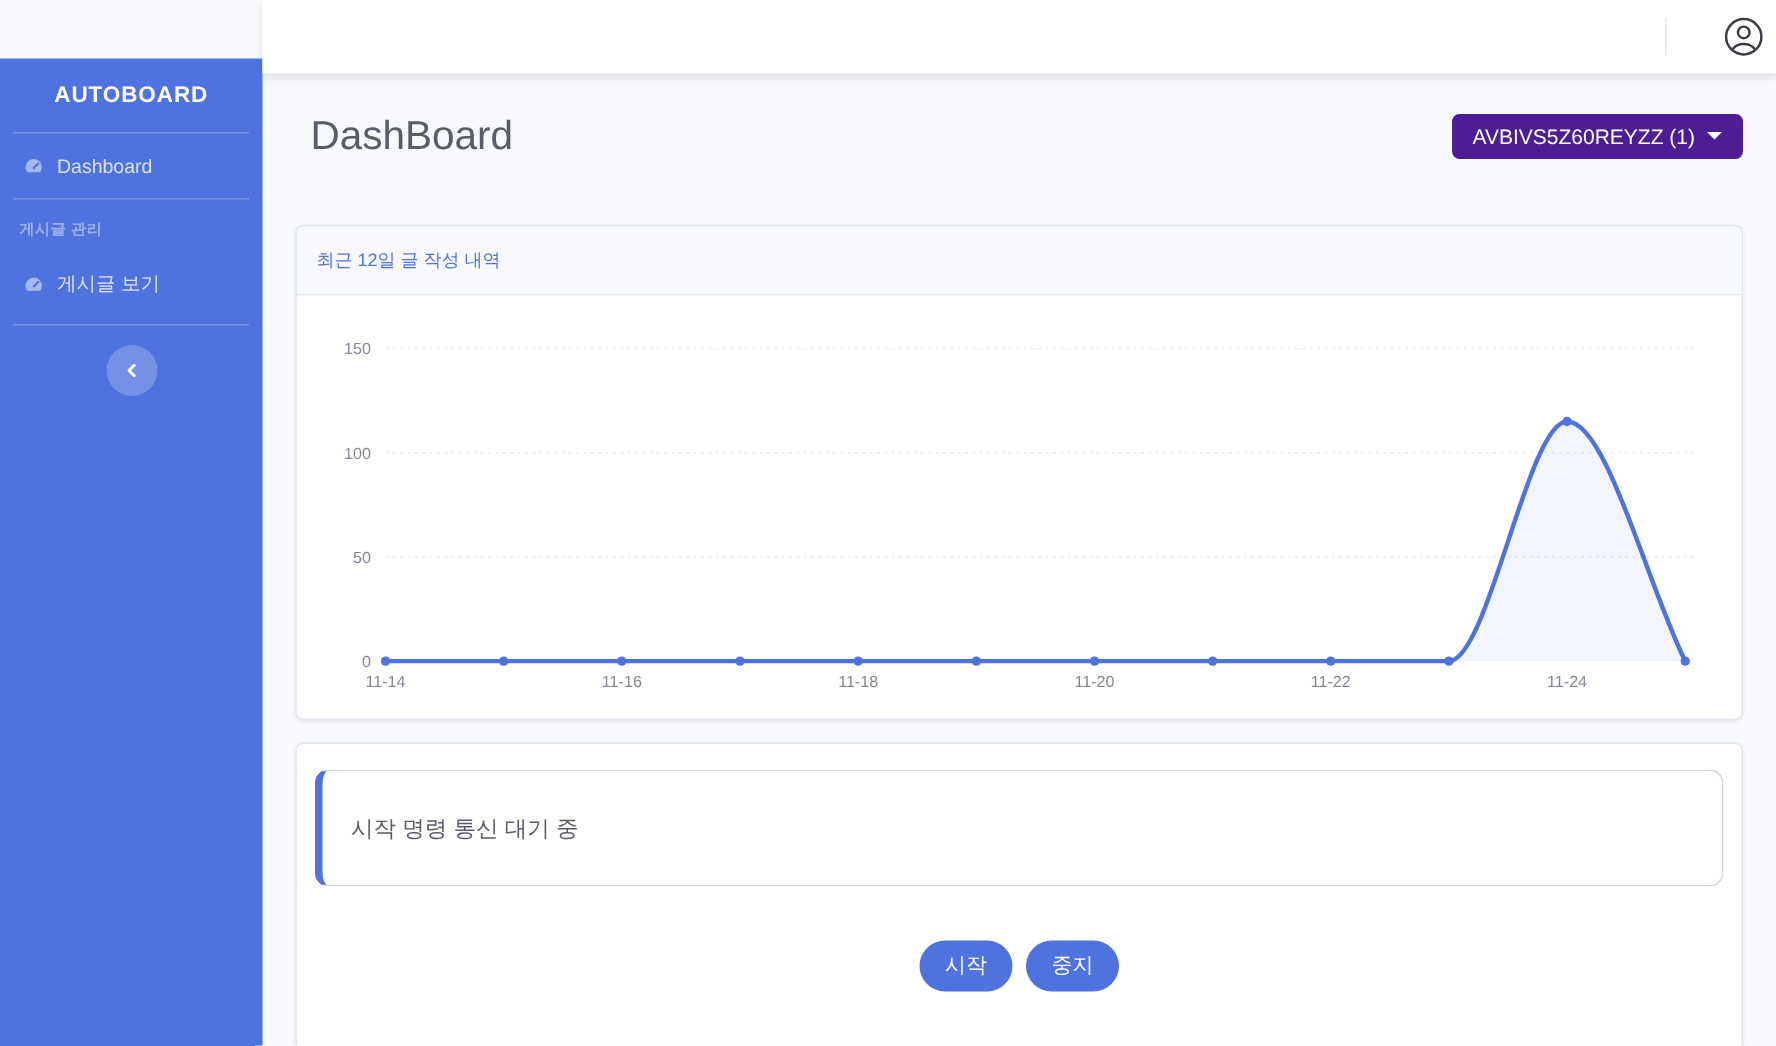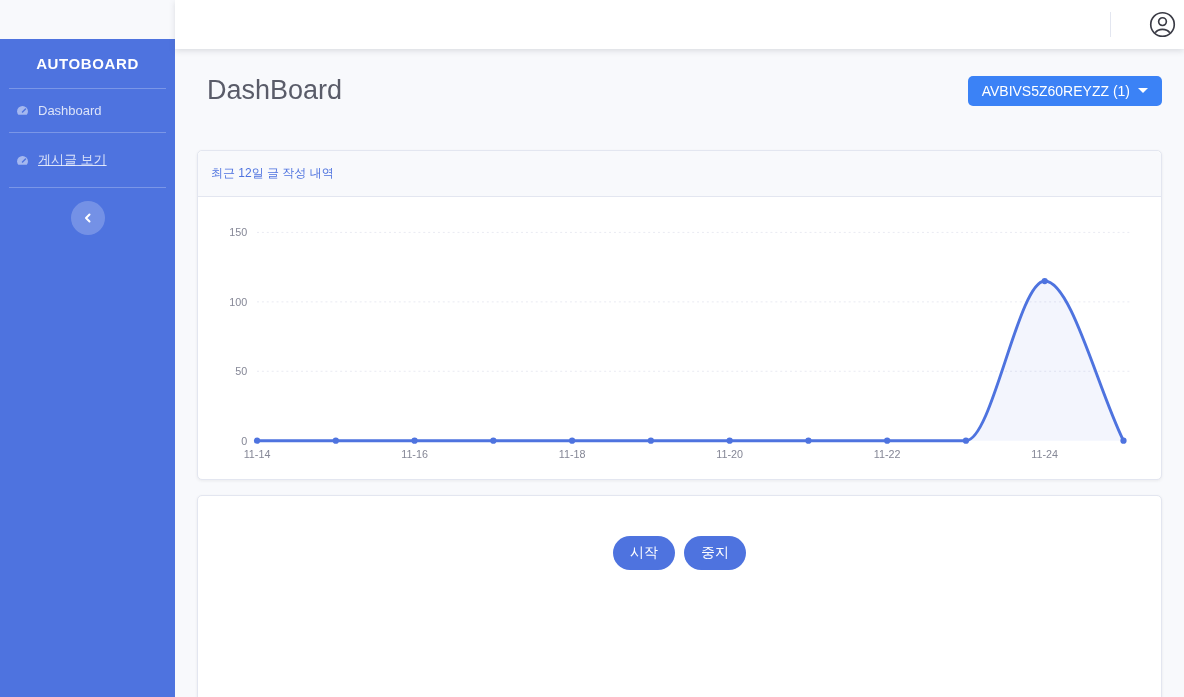--- a/index.html
+++ b/index.html
@@ -28,41 +28,41 @@
   .main { flex:1; display:flex; flex-direction:column; height:697px; }
   .topbar { height:49px; background:#fff; box-shadow:0 2px 6px rgba(90,92,105,.18);
             display:flex; align-items:center; justify-content:flex-end; padding-right:8px; position:relative; z-index:2; }
   .topbar-divider { width:1px; height:25px; background:#e3e6f0; margin-right:38px; }
   .user-btn { background:none; border:none; cursor:pointer; display:flex; align-items:center; padding:0; }
 
   .content { flex:1; padding:0 22px; overflow:hidden; }
 
   .page-heading { margin-top:26px; display:flex; align-items:center; justify-content:space-between; }
   .page-title { font-size:27px; font-weight:400; color:#5a5c69; padding-left:10px; }
-  .board-select-btn { background:#3b82f6; color:#fff; border:none; border-radius:5px;
+  .board-select-btn { background:#4c1d95; color:#fff; border:none; border-radius:5px;
                       font-size:14px; padding:7px 14px; cursor:pointer;
                       display:inline-flex; align-items:center; gap:8px; }
   .caret-down { width:0; height:0; border-left:5px solid transparent; border-right:5px solid transparent;
                 border-top:5px solid #fff; display:inline-block; }
 
   .card { background:#fff; border:1px solid #e3e6f0; border-radius:5px;
           box-shadow:0 1px 3px rgba(58,59,69,.08); }
   .card-header { background:#f8f9fc; border-bottom:1px solid #e3e6f0; padding:14px 13px;
                  border-radius:5px 5px 0 0; font-size:12px; font-weight:normal; color:#4e73df; }
   .chart-card { margin-top:44px; }
   .chart-body { padding:17px 16px 13px; }
   .chart-body svg { display:block; width:100%; }
   svg text { font-family:"Liberation Sans","DejaVu Sans",sans-serif; }
 
   .task-card { margin-top:15px; height:260px; }
   .task-body { padding:17px 12px; }
   .status-box { border:1px solid #d1d3e2; border-left:5px solid #4e73df; border-radius:9px;
                 height:78px; display:flex; align-items:center; padding-left:19px;
                 font-size:15px; color:#5a5c69; }
-  .task-buttons { margin-top:23px; display:flex; justify-content:center; gap:9px; }
+  .task-buttons { margin-top:36px; display:flex; justify-content:center; gap:9px; }
   .pill-btn { background:#4e73df; color:#fff; border:none; border-radius:17px;
               font-size:14px; padding:8px 17px; cursor:pointer; white-space:nowrap; }
 </style>
 </head>
 <body>
 
 <div class="app">
 
   <aside class="sidebar">
     <div class="brand">AUTOBOARD</div>
@@ -70,23 +70,24 @@
 
     <div class="nav-item">
       <svg width="15" height="15" viewBox="0 0 16 16">
         <path d="M8 3.2 A5.8 5.8 0 0 0 2.2 9 c0 1.4 .5 2.6 1.3 3.6 h9 c.8-1 1.3-2.2 1.3-3.6 A5.8 5.8 0 0 0 8 3.2 Z" fill="rgba(255,255,255,.9)"></path>
         <line x1="8" y1="9.6" x2="11.2" y2="6.4" stroke="#4e73df" stroke-width="1.6" stroke-linecap="round"></line>
       </svg>
       <span>Dashboard</span>
     </div>
     <hr class="sb-divider">
 
+    <div class="sb-section">게시글 관리</div>
 
 
-    <div class="nav-item" style="padding-top:18px; padding-bottom:18px;text-decoration:underline;">
+    <div class="nav-item" style="padding-top:18px; padding-bottom:18px;">
       <svg width="15" height="15" viewBox="0 0 16 16">
         <path d="M8 3.2 A5.8 5.8 0 0 0 2.2 9 c0 1.4 .5 2.6 1.3 3.6 h9 c.8-1 1.3-2.2 1.3-3.6 A5.8 5.8 0 0 0 8 3.2 Z" fill="rgba(255,255,255,.9)"></path>
         <line x1="8" y1="9.6" x2="11.2" y2="6.4" stroke="#4e73df" stroke-width="1.6" stroke-linecap="round"></line>
       </svg>
       <span>게시글 보기</span>
     </div>
     <hr class="sb-divider">
 
     <div class="sb-toggle-wrap">
       <button class="sb-toggle">
@@ -150,20 +151,23 @@
               <circle cx="688.3636363636364" cy="229" r="3.2" fill="#4e73df"></circle>
               <circle cx="768.9090909090909" cy="229" r="3.2" fill="#4e73df"></circle>
               <circle cx="849.4545454545455" cy="65.69999999999999" r="3.2" fill="#4e73df"></circle>
               <circle cx="930" cy="229" r="3.2" fill="#4e73df"></circle>
             </svg>
         </div>
       </section>
 
       <section class="card task-card">
         <div class="task-body">
+          <div class="status-box">
+            <span>시작 명령 통신 대기 중</span>
+          </div>
           <div class="task-buttons">
             <button class="pill-btn">시작</button>
             <button class="pill-btn">중지</button>
           </div>
         </div>
       </section>
 
     </div>
   </div>
 </div>

